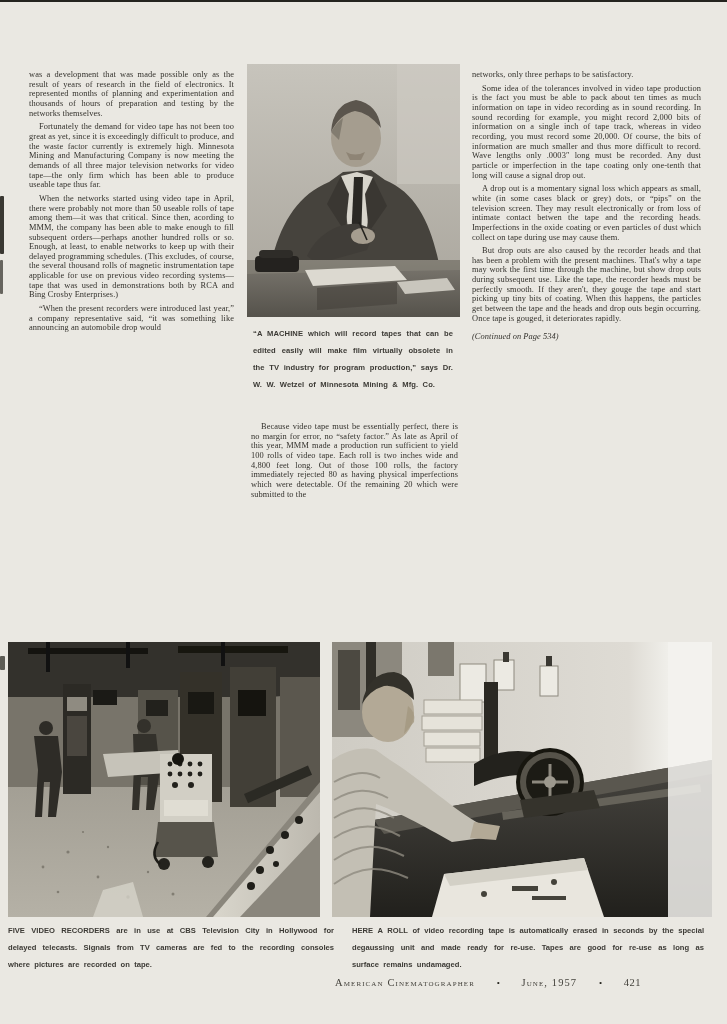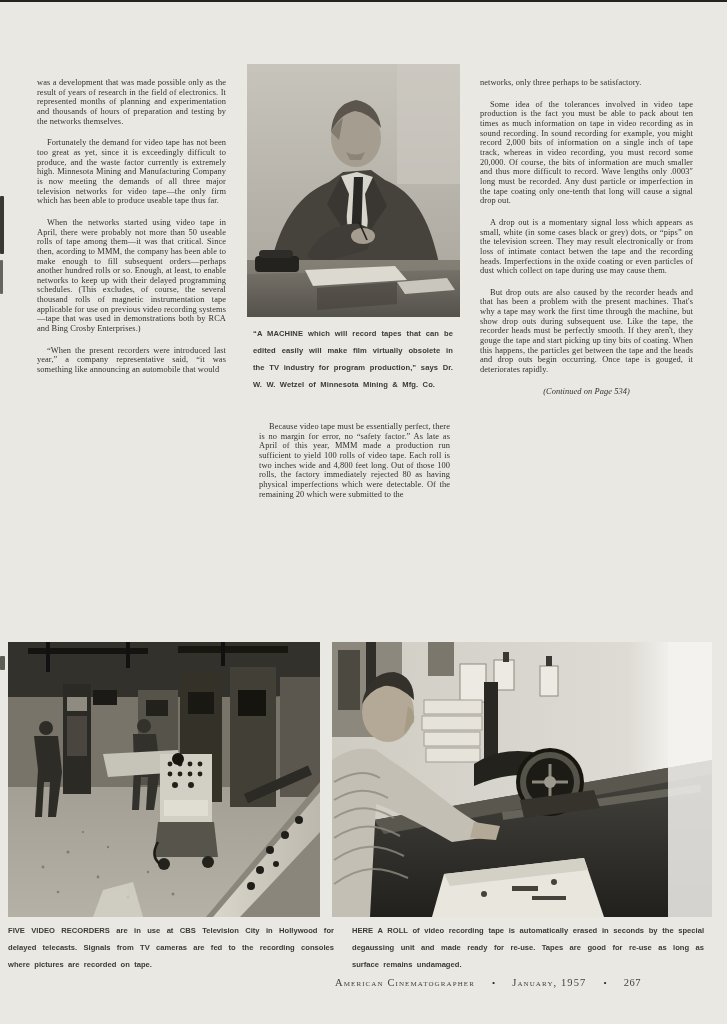--- a/index.html
+++ b/index.html
@@ -10,27 +10,27 @@
     font-family:"Liberation Serif", serif;
     color:#33312c;
     overflow:hidden;
   }
   .page{position:absolute;inset:0;}
   .top-edge{position:absolute;top:0;left:0;width:727px;height:2px;background:#24241f;}
   .scan-artifact{position:absolute;background:#3a3832;border-radius:1px;}
 
   
   .col{position:absolute;font-size:8.4px;line-height:9.65px;text-align:justify;letter-spacing:.08px;}
-  .col p{margin:12px;}
+  .col p{margin:4px;}
   .col p.indent{text-indent:10px;}
   #col1{left:25px;top:66px;width:213px;}
   #col2{left:247px;top:64px;width:215px;}
   #col3{left:468px;top:66px;width:237px;}
 
-  .continued{font-style:italic;text-align:center;text-indent:0 !important;margin-top:9px !important;}
+  .continued{font-style:italic;text-align:left;text-indent:0 !important;margin-top:9px !important;}
 
   
   .photo{background:#9b978e;overflow:hidden;}
   #portrait-photo{width:213px;height:253px;}
   .photo svg{display:block;}
 
   .photo-caption{
     font-family:"Liberation Sans", sans-serif;
     font-weight:700;
     font-size:7.6px;line-height:17px;
@@ -63,21 +63,21 @@
 
   <div class="top-edge"></div>
   <div class="scan-artifact" style="left:0;top:196px;width:4px;height:58px;"></div>
   <div class="scan-artifact" style="left:0;top:260px;width:3px;height:34px;opacity:.75;"></div>
   <div class="scan-artifact" style="left:0;top:656px;width:5px;height:14px;opacity:.8;"></div>
 
   <div class="col" id="col1">
     <p>was a development that was made possible only as the result of years of research in the field of electronics. It represented months of planning and experimentation and thousands of hours of preparation and testing by the networks themselves.</p>
     <p class="indent">Fortunately the demand for video tape has not been too great as yet, since it is exceedingly difficult to produce, and the waste factor currently is extremely high. Minnesota Mining and Manufacturing Company is now meeting the demands of all three major television networks for video tape—the only firm which has been able to produce useable tape thus far.</p>
     <p class="indent">When the networks started using video tape in April, there were probably not more than 50 useable rolls of tape among them—it was that critical. Since then, acording to MMM, the company has been able to make enough to fill subsequent orders—perhaps another hundred rolls or so. Enough, at least, to enable networks to keep up with their delayed programming schedules. (This excludes, of course, the several thousand rolls of magnetic instrumentation tape applicable for use on previous video recording systems—tape that was used in demonstrations both by RCA and Bing Crosby Enterprises.)</p>
-    <p class="indent">“When the present recorders were introduced last year,” a company representative said, “it was something like announcing an automobile that would</p>
+    <p class="indent">“When the present recorders were introduced last year,” a company representative said, “it was something like announcing an automobile drop would</p>
   </div>
 
   <div class="col" id="col2">
     <div class="photo" id="portrait-photo">
       <svg width="213" height="253" viewBox="0 0 213 253">
         <defs>
           <linearGradient id="wallg" x1="0" y1="0" x2="0" y2="1">
             <stop offset="0" stop-color="#c7c4bc"></stop>
               <stop offset="1" stop-color="#a8a49b"></stop>
           </linearGradient>
@@ -304,18 +304,18 @@
       <rect x="336" y="0" width="44" height="275" fill="#f3f2ee" opacity=".85"></rect>
     </svg>
   </div>
 
   <div class="photo-caption" id="bottom-left-caption">FIVE VIDEO RECORDERS are in use at CBS Television City in Hollywood for delayed telecasts. Signals from TV cameras are fed to the recording consoles where pictures are recorded on tape.</div>
   <div class="photo-caption" id="bottom-right-caption">HERE A ROLL of video recording tape is automatically erased in seconds by the special degaussing unit and made ready for re-use. Tapes are good for re-use as long as surface remains undamaged.</div>
 
   <div class="footer">
     <span class="sc">American Cinematographer</span>
     <span class="dot">•</span>
-    <span class="sc">January, 1957</span>
+    <span class="sc">June, 1957</span>
     <span class="dot">•</span>
-    <span class="pageno">267</span>
+    <span class="pageno">421</span>
   </div>
 
 </div>
 
 </body></html>

